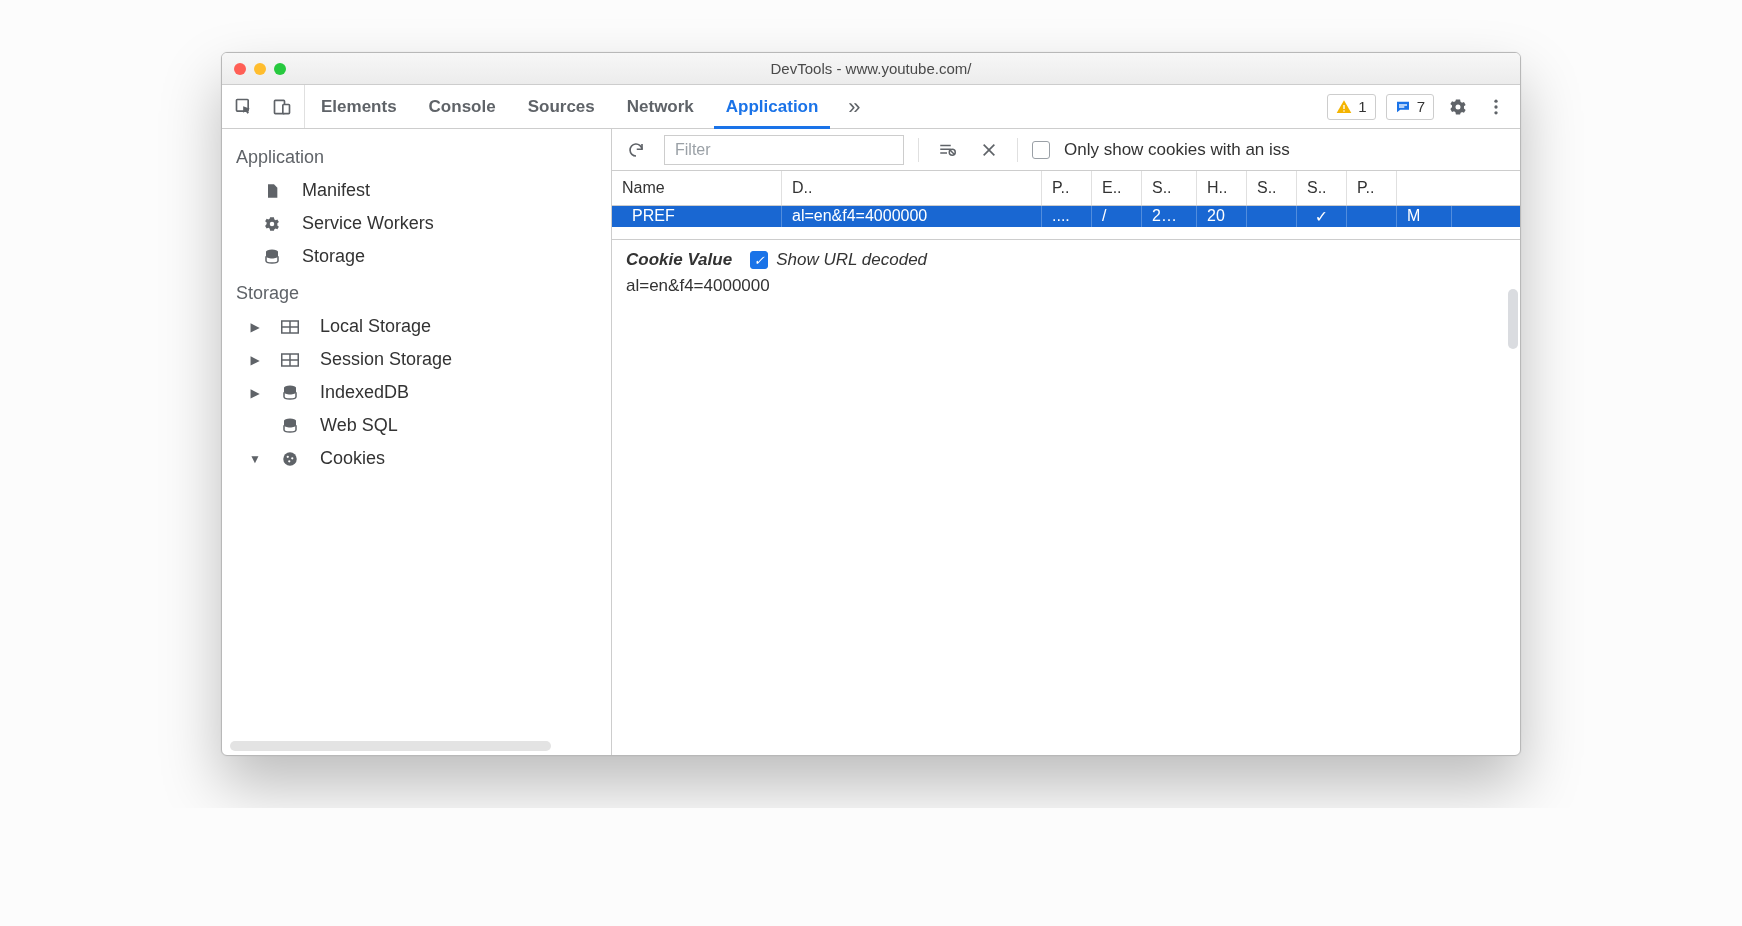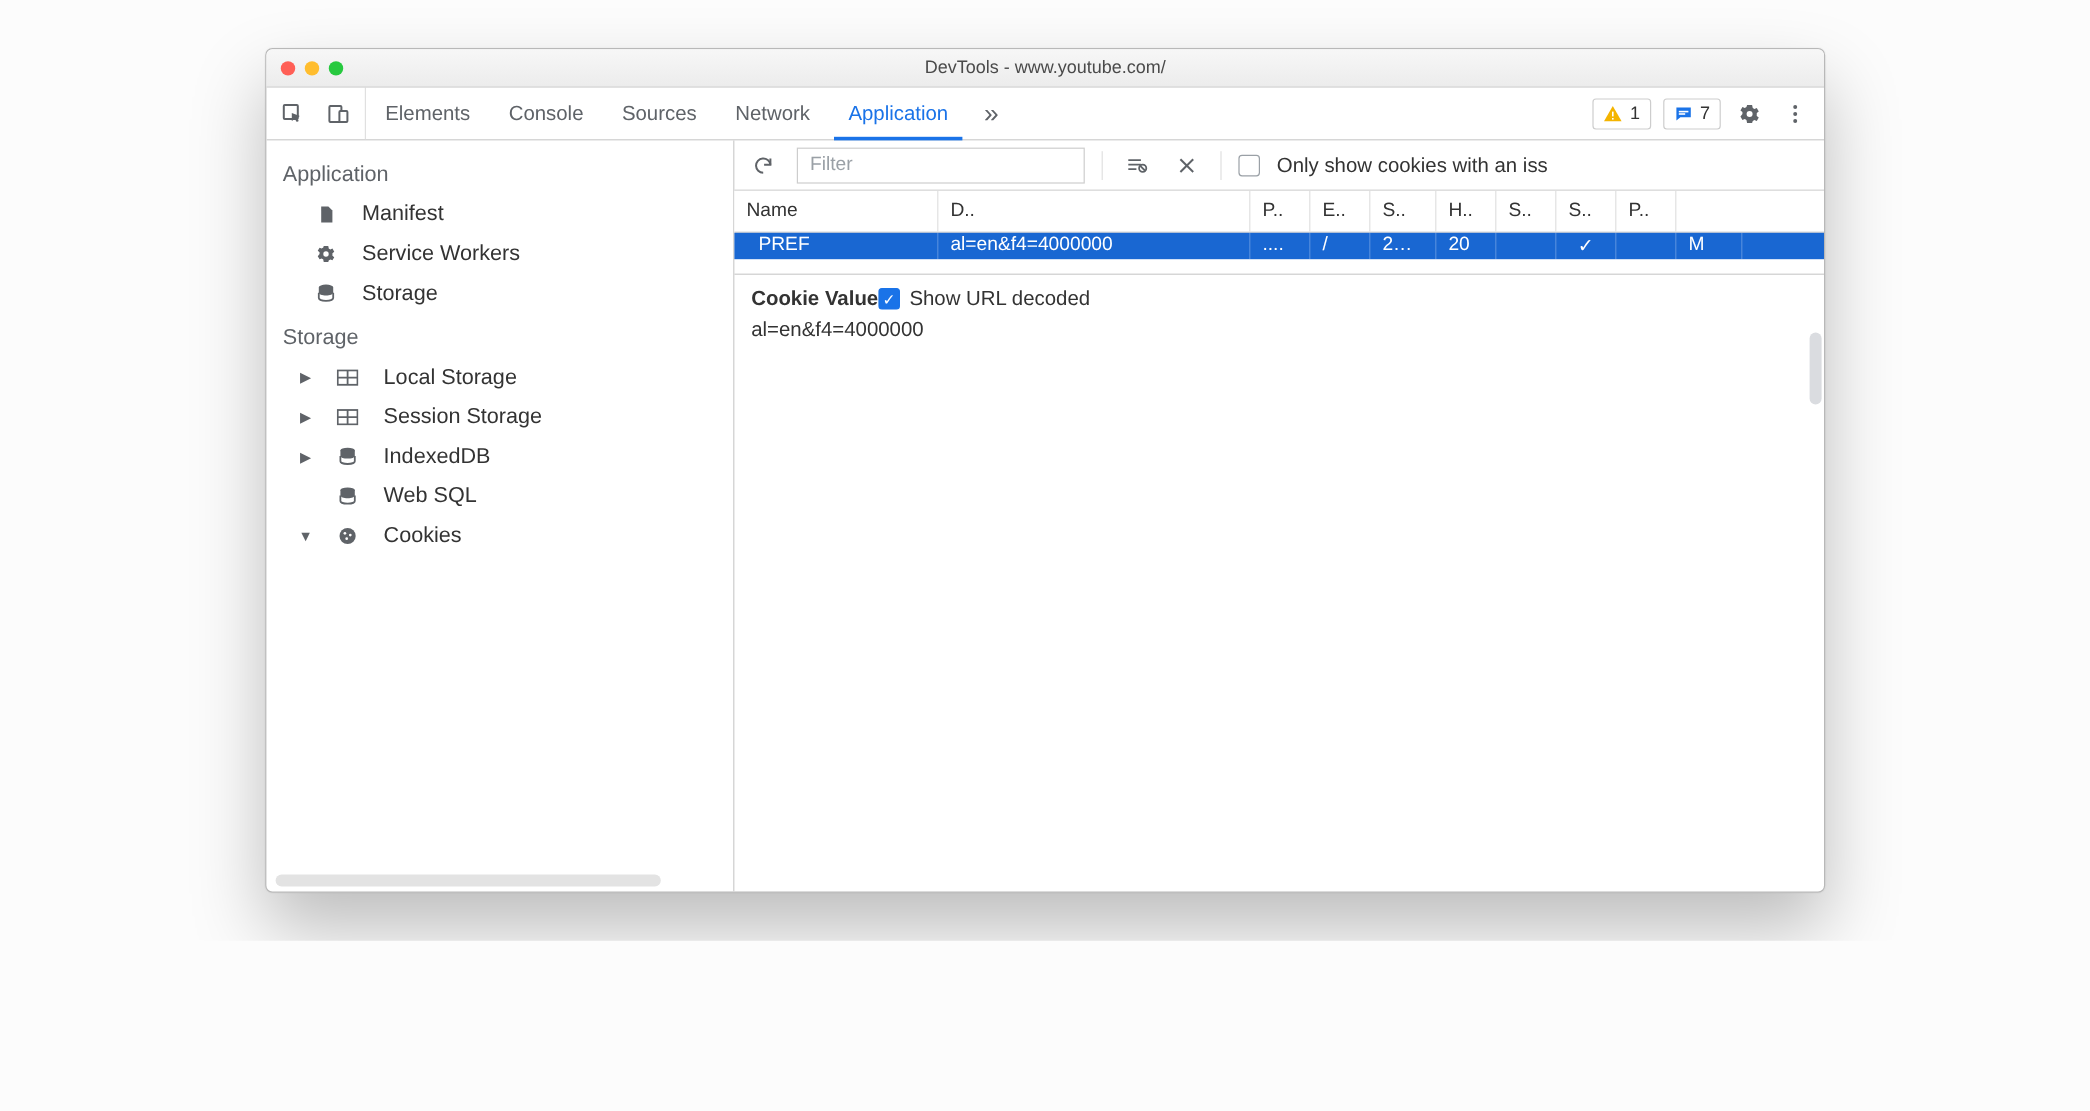--- a/index.html
+++ b/index.html
@@ -19,21 +19,21 @@
     --msg-bg: #e8f0fe;
     --msg-fg: #1967d2;
   }
   * { box-sizing: border-box; }
   body {
     margin: 0; padding: 40px; background: #fcfcfc;
     font-family: -apple-system, BlinkMacSystemFont, "Segoe UI", Arial, sans-serif;
     color: var(--text);
   }
   .window {
-    width: 1300px; height: 704px; margin: 0 auto;
+    width: 1300px; height: 704px; margin: 12px auto;
     border: 1px solid #b8b8b8; border-radius: 6px;
     background: var(--bg);
     box-shadow: 0 30px 60px rgba(0,0,0,.25), 0 0 0 1px rgba(0,0,0,.02);
     display: flex; flex-direction: column; overflow: hidden;
   }
   .titlebar {
     height: 32px; background: linear-gradient(#f7f7f7,#ececec);
     border-bottom: 1px solid var(--border);
     display: flex; align-items: center; position: relative;
     flex: 0 0 auto;
@@ -45,21 +45,21 @@
   .dot.green { background: var(--mac-green); }
   .title { flex: 1; text-align: center; font-size: 15px; color: #4a4a4a; }
 
   .toolbar {
     height: 44px; border-bottom: 1px solid var(--border);
     display: flex; align-items: stretch; flex: 0 0 auto;
   }
   .tb-left { display: flex; align-items: center; padding: 0 8px; gap: 10px; border-right: 1px solid var(--border-light);}
   .icon-btn { width: 28px; height: 28px; display: flex; align-items: center; justify-content: center; color: #5f6368; cursor: pointer; }
   .tabs { display: flex; align-items: stretch; flex: 1; }
-  .tab { padding: 0 16px; display: flex; align-items: center; font-size: 17px; color: #5f6368; cursor: pointer; position: relative; }
+  .tab { padding: 0 16px; display: flex; align-items: center; font-size: 17px; color: #5f6368; cursor: pointer; position: relative; font-weight: bold; }
   .tab.active { color: var(--blue); }
   .tab.active::after { content: ""; position: absolute; left: 4px; right: 4px; bottom: -1px; height: 3px; background: var(--blue); }
   .more-tabs { width: 40px; display: flex; align-items: center; justify-content: center; color: #5f6368; font-size: 22px; cursor: pointer; }
   .tb-right { display: flex; align-items: center; gap: 10px; padding: 0 10px; }
   .badge { display: flex; align-items: center; gap: 6px; border: 1px solid var(--border); border-radius: 3px; padding: 2px 8px; height: 26px; font-size: 15px; }
   .badge.warn { background: #fff; color: #333; }
   .badge.msg { background: #fff; color: #333; }
   .warn-ico svg { display:block; }
   .msg-ico svg { display:block; }
 
@@ -99,21 +99,21 @@
   .ghead { background: #fff; border-bottom: 1px solid var(--border); }
   .gh { padding: 8px 10px; font-size: 16px; color: #333; border-right: 1px solid var(--border-light); white-space: nowrap; overflow: hidden; }
   .grow { background: #fff; }
   .grow.selected { background: var(--blue-select); color: #fff; }
   .gc { padding: 1px 10px; font-size: 16px; border-right: 1px solid rgba(255,255,255,.25); white-space: nowrap; overflow: hidden; }
   .grow:not(.selected) .gc { border-right-color: var(--border-light); }
   .gc.center { text-align: center; }
   .grid-spacer { height: 12px; }
 
   .detail { padding: 10px 14px; font-size: 17px; color: #333; }
-  .detail-header { display: flex; align-items: flex-start; margin-bottom: 6px; }
+  .detail-header { display: flex; align-items: flex-start; gap: 18px; margin-bottom: 6px; font-style: italic; }
   .detail-title { font-weight: 600; }
   .main-scroll { position:absolute; right:2px; top:160px; width:10px; height:60px; background:#dadce0; border-radius:5px;}
   .main-wrap { position:relative; flex:1; display:flex; flex-direction:column; min-height:0;}
 </style>
 </head>
 <body>
 
 <div class="window">
 
   <div class="titlebar">

